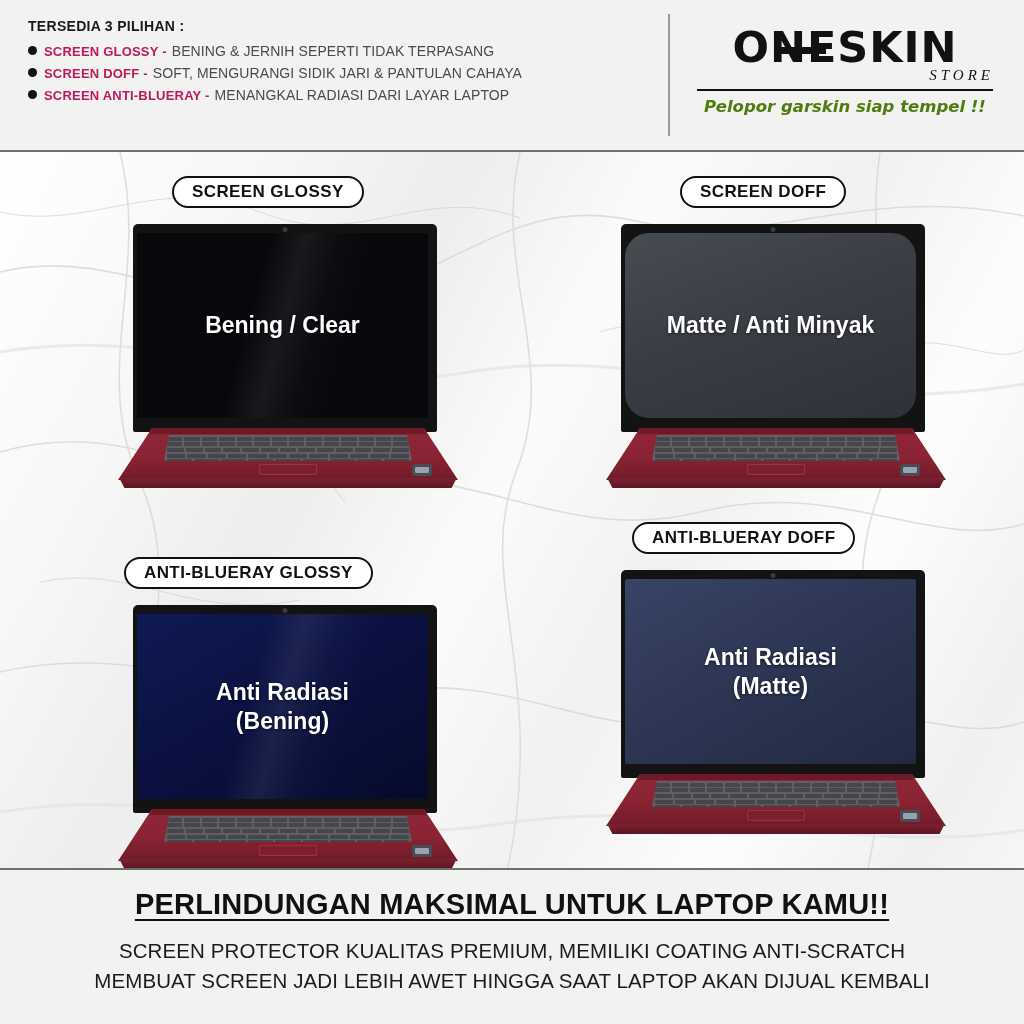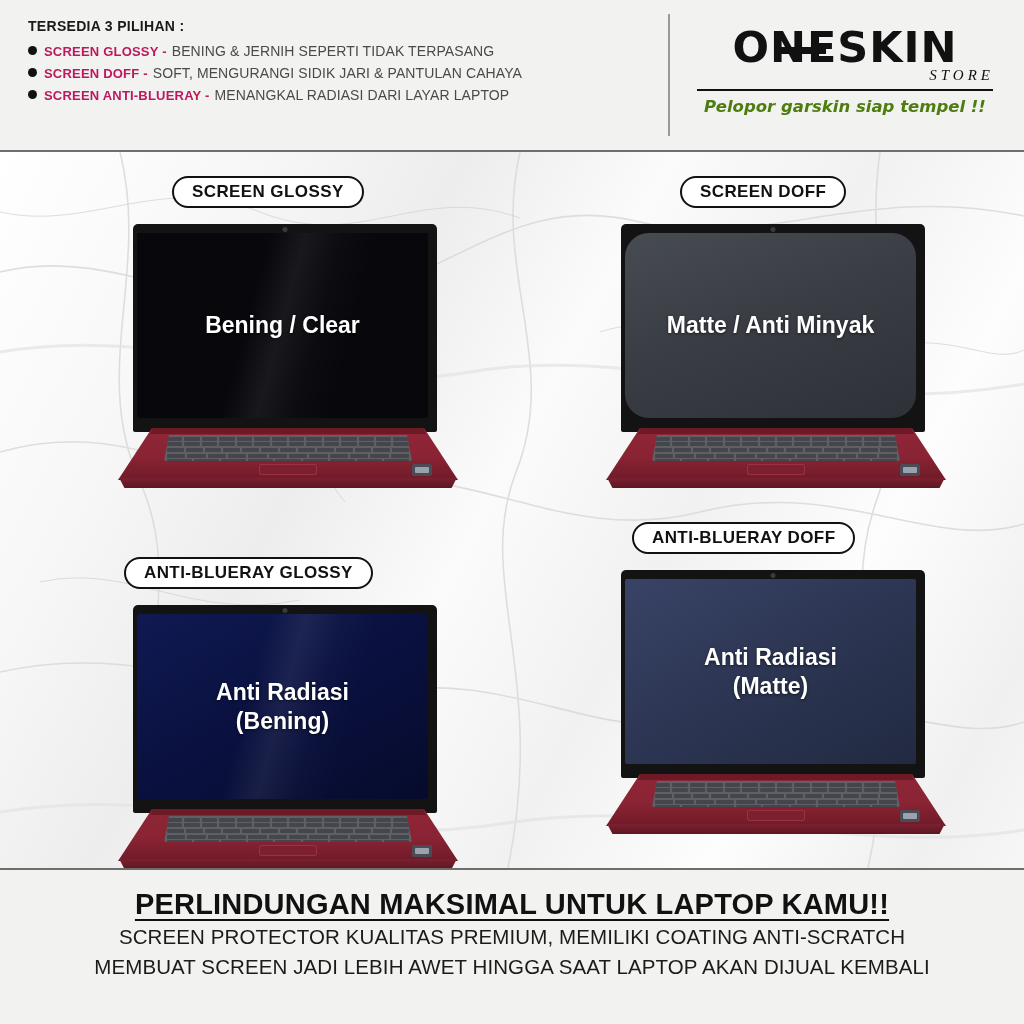--- a/index.html
+++ b/index.html
@@ -274,21 +274,21 @@
   .f-title {
     margin-top: 18px;
     font-size: 29px;
     font-weight: bold;
     color: #111;
     text-decoration: underline;
     text-underline-offset: 5px;
     letter-spacing: .2px;
   }
   .f-line {
-    margin-top: 4px;
+    margin-top: 18px;
     font-size: 20.5px;
     color: #1b1b1b;
     letter-spacing: .1px;
   }
   .f-line.second { margin-top: 6px; }
 </style>
 </head>
 <body>
 
 <div id="page">

